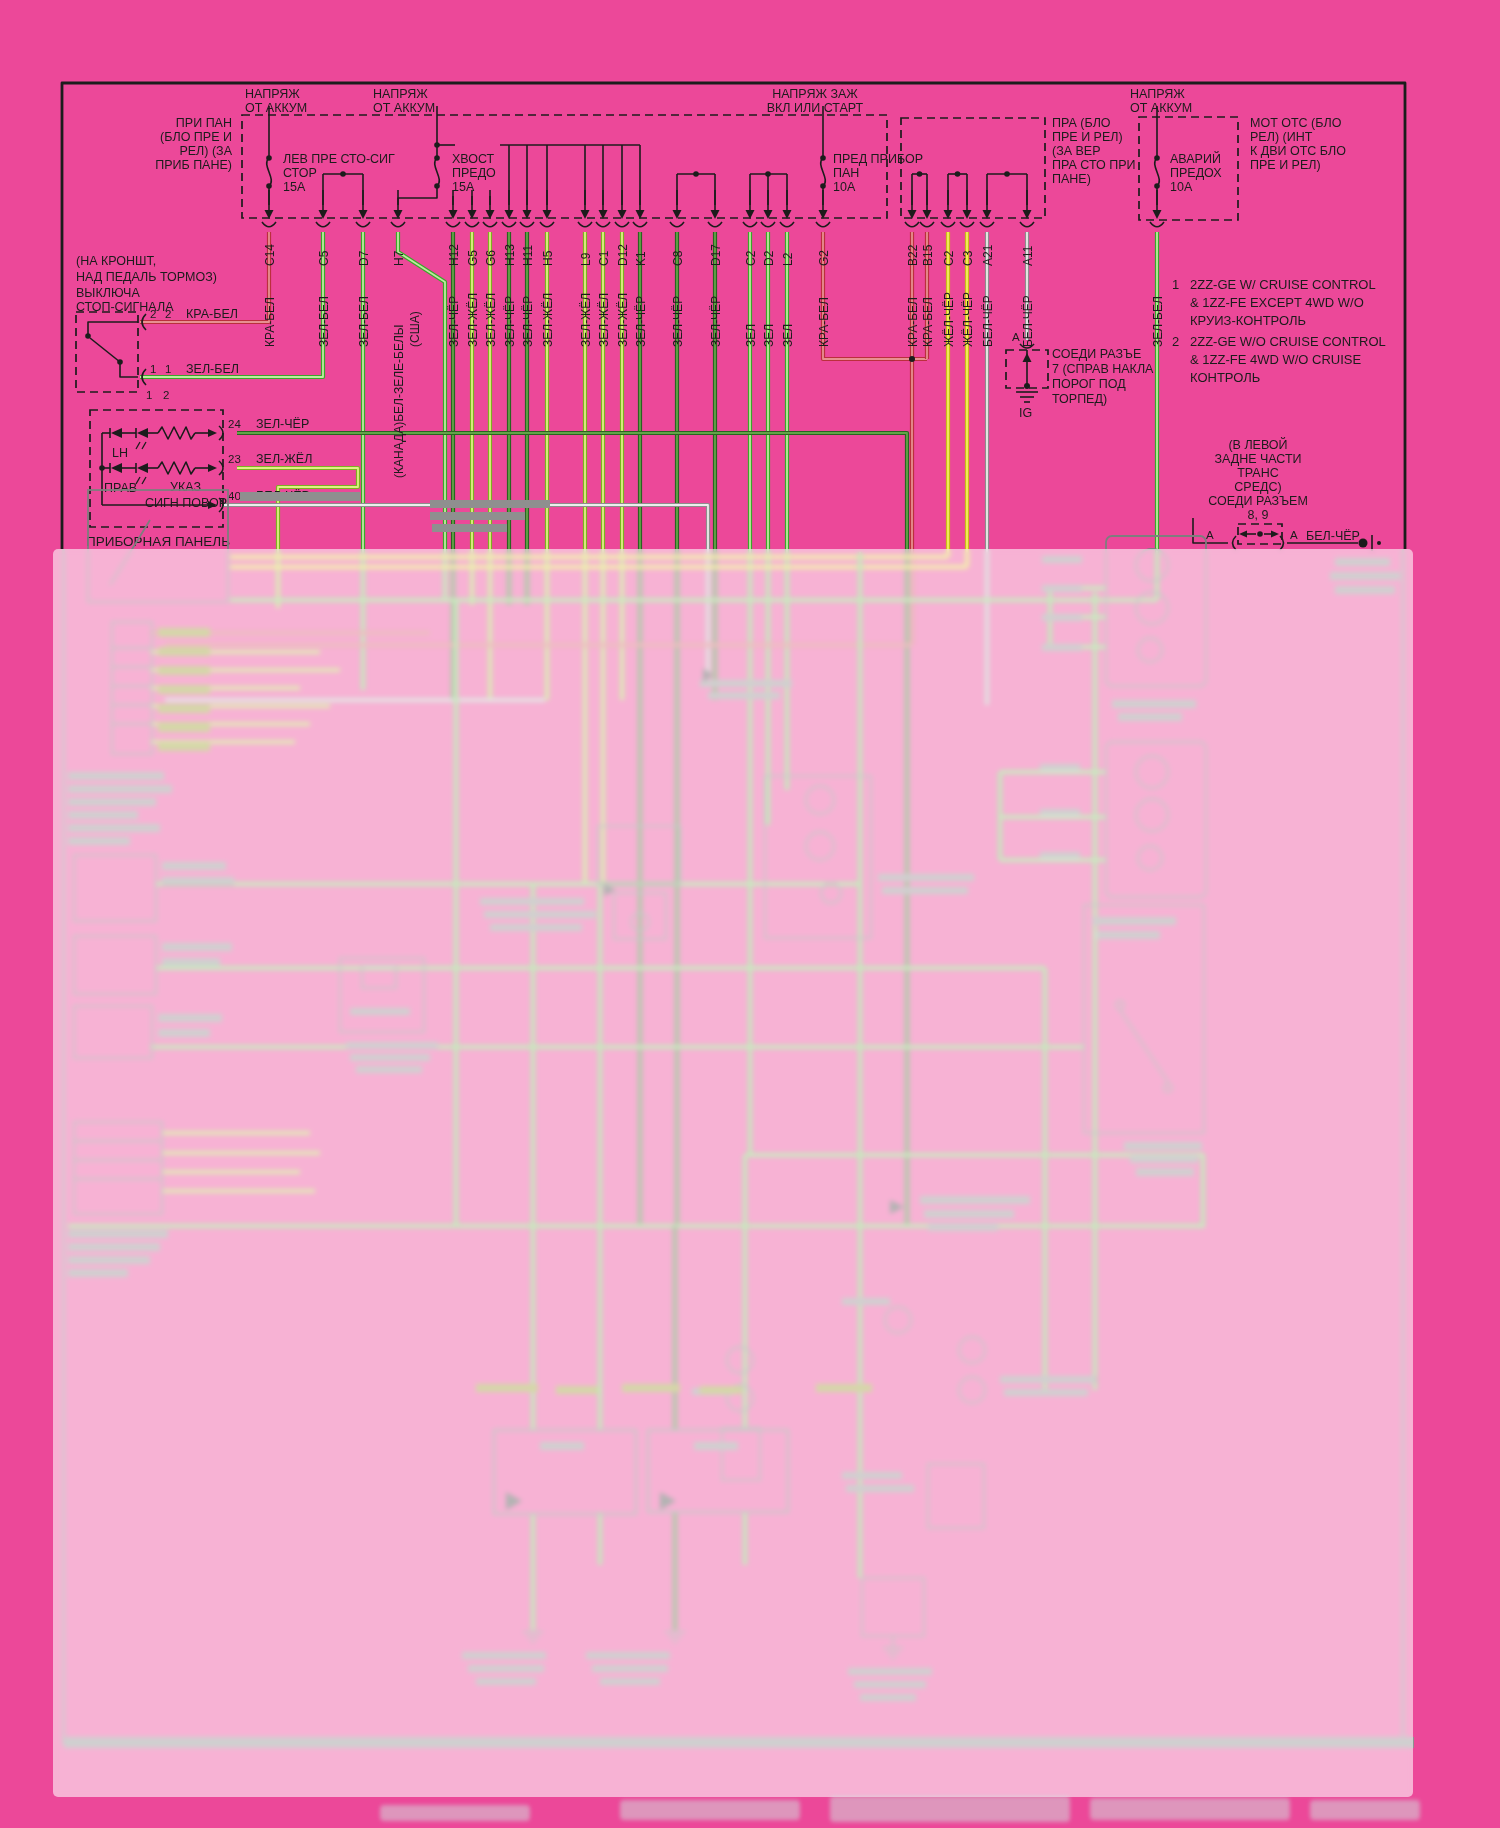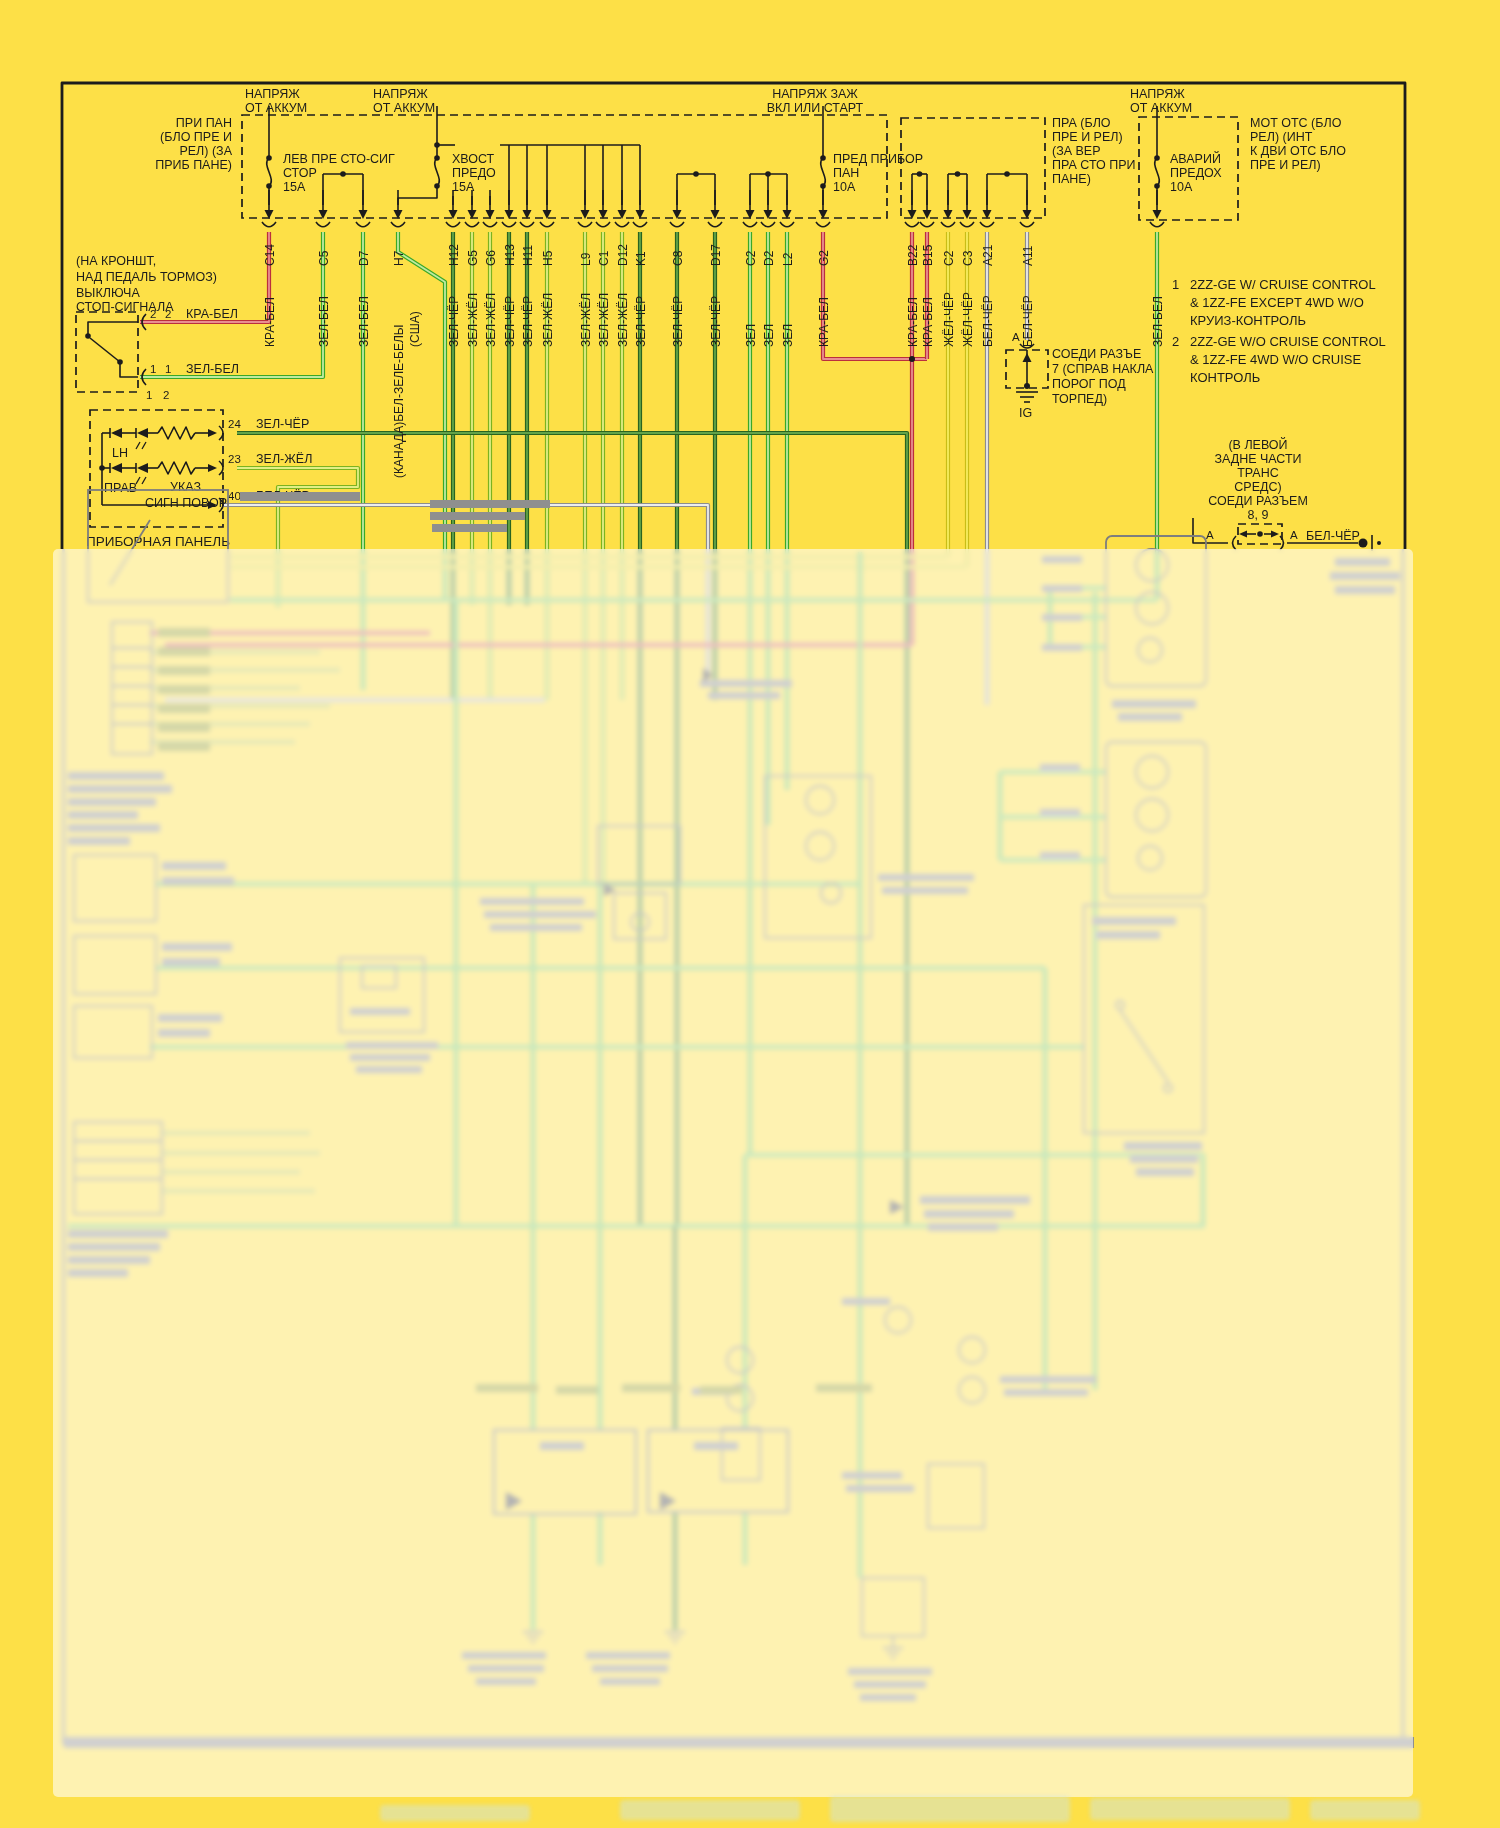--- a/index.html
+++ b/index.html
@@ -1,16 +1,16 @@
 <!DOCTYPE html>
 <html style="--page_bg: #ffffff; --ink: #1c1c1c; --wire_green: #3aa82a; --wire_green_core: #bfeaa0; --wire_greenyellow: #7cb320; --wire_greenyellow_core: #e2ef85; --wire_darkgreen: #2a6420; --wire_darkgreen_core: #63a348; --wire_red: #bb2f3d; --wire_red_core: #e89090; --wire_yellow: #c9bd17; --wire_yellow_core: #f6ee60; --wire_gray: #8d8d8d; --wire_gray_core: #ededed; --wire_olive: #9aa82c; --wire_olive_core: #dde37a;"><head>
 <meta charset="utf-8">
 <style>
   html,body{margin:0;padding:0;background:#fff;}
-  .stage{position:relative;width:1500px;height:1828px;background:#fde047;overflow:hidden;
+  .stage{position:relative;width:1500px;height:1828px;background:#ec4899;overflow:hidden;
          font-family:"Liberation Sans",sans-serif;}
   svg text{fill:#1c1c1c;font-family:"Liberation Sans",sans-serif;}
   .t{font-size:12.5px;}
   .ts{font-size:11.5px;}
   .note{font-size:13px;}
   .cap{font-size:13.5px;}
   .vt{font-size:12px;}
   .ln{stroke:#1c1c1c;stroke-width:1.6;fill:none;stroke-linejoin:round;}
   .thin{stroke:#1c1c1c;stroke-width:1.3;fill:none;}
   .dash{stroke:#1c1c1c;stroke-width:1.7;stroke-dasharray:8 5;fill:none;}

